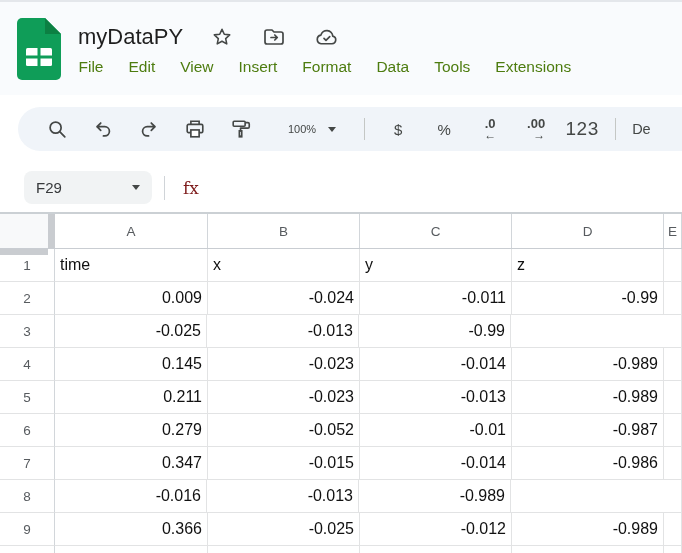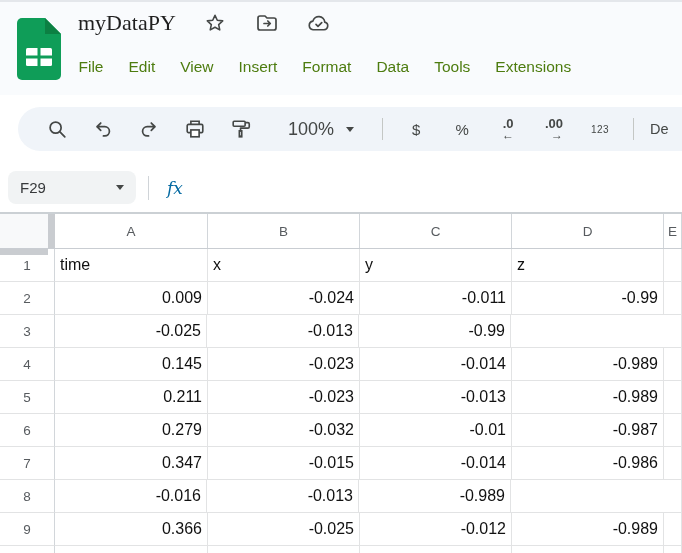--- a/index.html
+++ b/index.html
@@ -4,54 +4,54 @@
 <style>
   * { box-sizing: border-box; margin: 0; padding: 0; }
   html,body { width:682px; height:553px; overflow:hidden; background:#fff;
               font-family:"Liberation Sans", sans-serif; }
   .top-strip { height:2px; background:#e4e7eb; }
 
   
   .header { background:#f9fbfd; height:93px; display:flex; padding:8px 0 0 14px; }
   .logo { width:50px; height:62px; margin-top:8px; flex:none; cursor:pointer; }
   .head-col { margin-left:14px; display:flex; flex-direction:column; }
-  .title-row { display:flex; align-items:flex-start; height:40px;font-family:Liberation Serif, serif; }
+  .title-row { display:flex; align-items:flex-end; height:40px; }
   .doc-title { font-size:22px; color:#1f1f1f; margin-right:26px; }
   .tb-icon-btn { width:26px; height:26px; display:flex; align-items:center; justify-content:center;
                  margin-right:26px; cursor:pointer; }
   .menu-row { display:flex; align-items:center; height:34px; margin-left:-12px; white-space:nowrap; }
   .menu-item { font-size:15.5px; color:#4d7c0f; padding:4px 12.5px; border-radius:6px; cursor:pointer; }
 
   
   .toolbar-wrap { background:#fff; height:68px; padding:12px 0 12px 18px; }
   .toolbar { background:#f0f4f9; height:44px; border-radius:22px 0 0 22px;
              display:flex; align-items:center; padding-left:16px; overflow:hidden; }
   .t-btn { height:34px; min-width:36px; display:flex; align-items:center; justify-content:center;
            border-radius:4px; cursor:pointer; color:#444746; margin:0 5px; position:relative; }
-  .zoom-ctrl { display:flex; align-items:center; font-size:18px; color:#444746;
+  .zoom-ctrl { display:flex; align-items:center; font-size:11px; color:#444746;
                padding:0 10px; margin:0 8px 0 14px; cursor:pointer; }
   .caret { width:0; height:0; border-left:4.5px solid transparent; border-right:4.5px solid transparent;
            border-top:5px solid #444746; margin-left:12px; }
   .t-divider { width:1px; height:22px; background:#c4c7c5; margin:0 10px; }
   .t-text { font-size:15px; color:#444746; }
-  .fmt-123 { font-size:10px; letter-spacing:0.5px; }
+  .fmt-123 { font-size:19px; letter-spacing:0.5px; }
   .dec-wrap { display:flex; flex-direction:column; align-items:center; line-height:1; }
   .dec-num { font-size:13px; font-weight:bold; color:#444746; }
   .dec-arrow { font-size:12px; color:#444746; margin-top:-1px; align-self:flex-end; }
   .font-ctrl { font-size:14.5px; color:#444746; margin-left:6px; white-space:nowrap; cursor:pointer; }
 
   
   .formula-row { height:50px; background:#fff; display:flex; align-items:center;
-                 padding-left:8px; border-bottom:1px solid #cbd0d4; }
+                 padding-left:24px; border-bottom:1px solid #cbd0d4; }
   .name-box { width:128px; height:33px; background:#f1f3f4; border-radius:8px;
               display:flex; align-items:center; padding:0 12px; cursor:pointer; }
   .name-box-text { font-size:15px; color:#37393b; flex:1; }
   .f-divider { width:1px; height:24px; background:#d0d4d8; margin:0 6px 0 12px; }
-  .fx { font-family:"DejaVu Serif", serif; font-style:italic; font-size:17px;
-        color:#0369a1; margin:0 10px 0 12px; }
+  .fx { font-family:"DejaVu Serif", serif; font-size:17px;
+        color:#7f1d1d; margin:0 10px 0 12px; }
   .formula-input { flex:1; height:100%; font-size:15px; color:#1f1f1f; display:flex; align-items:center; }
 
   
   .sheet { height:340px; position:relative; background:#fff; border-top:1px solid #cbd0d4; }
   .col-header-row { display:flex; height:35px; border-bottom:1px solid #c9cdd2; }
   .corner { width:55px; height:100%; background:#f8f9fa; position:relative; flex:none; cursor:pointer; }
   .freeze-col-bar { position:absolute; right:0; top:0; width:7px; height:100%; background:#c9ccd0; cursor:col-resize; }
   .freeze-row-bar { position:absolute; left:0; top:35px; width:48px; height:6px; background:#c9ccd0; cursor:row-resize; z-index:3; }
   .col-h { border-right:1px solid #d2d6da; display:flex; align-items:center; justify-content:center;
            font-size:13.5px; color:#575b5f; cursor:pointer; background:#fff; }
@@ -228,21 +228,21 @@
         <div class="row-num">5</div>
         <div class="cell" style="width: 153px;">0.211</div>
         <div class="cell" style="width: 152px;">-0.023</div>
         <div class="cell" style="width: 152px;">-0.013</div>
         <div class="cell" style="width: 152px;">-0.989</div>
         <div class="cell" style="flex: 1 1 0%;"></div>
       </div>
       <div class="grid-row">
         <div class="row-num">6</div>
         <div class="cell" style="width: 153px;">0.279</div>
-        <div class="cell" style="width: 152px;">-0.032</div>
+        <div class="cell" style="width: 152px;">-0.052</div>
         <div class="cell" style="width: 152px;">-0.01</div>
         <div class="cell" style="width: 152px;">-0.987</div>
         <div class="cell" style="flex: 1 1 0%;"></div>
       </div>
       <div class="grid-row">
         <div class="row-num">7</div>
         <div class="cell" style="width: 153px;">0.347</div>
         <div class="cell" style="width: 152px;">-0.015</div>
         <div class="cell" style="width: 152px;">-0.014</div>
         <div class="cell" style="width: 152px;">-0.986</div>

